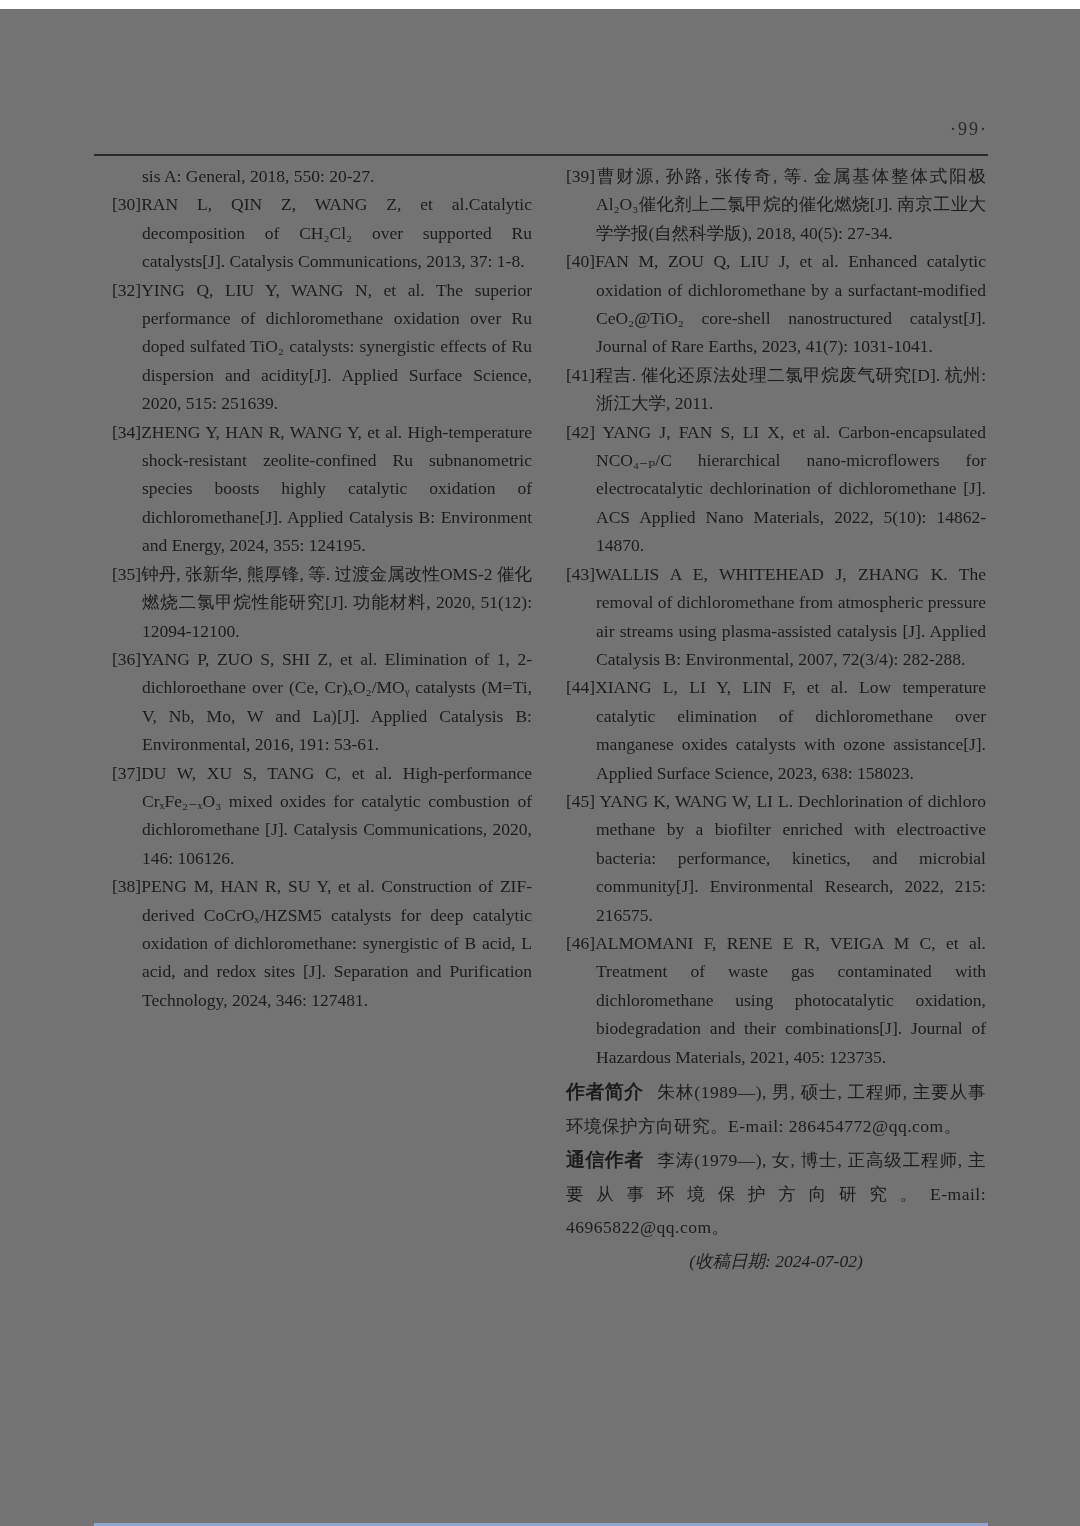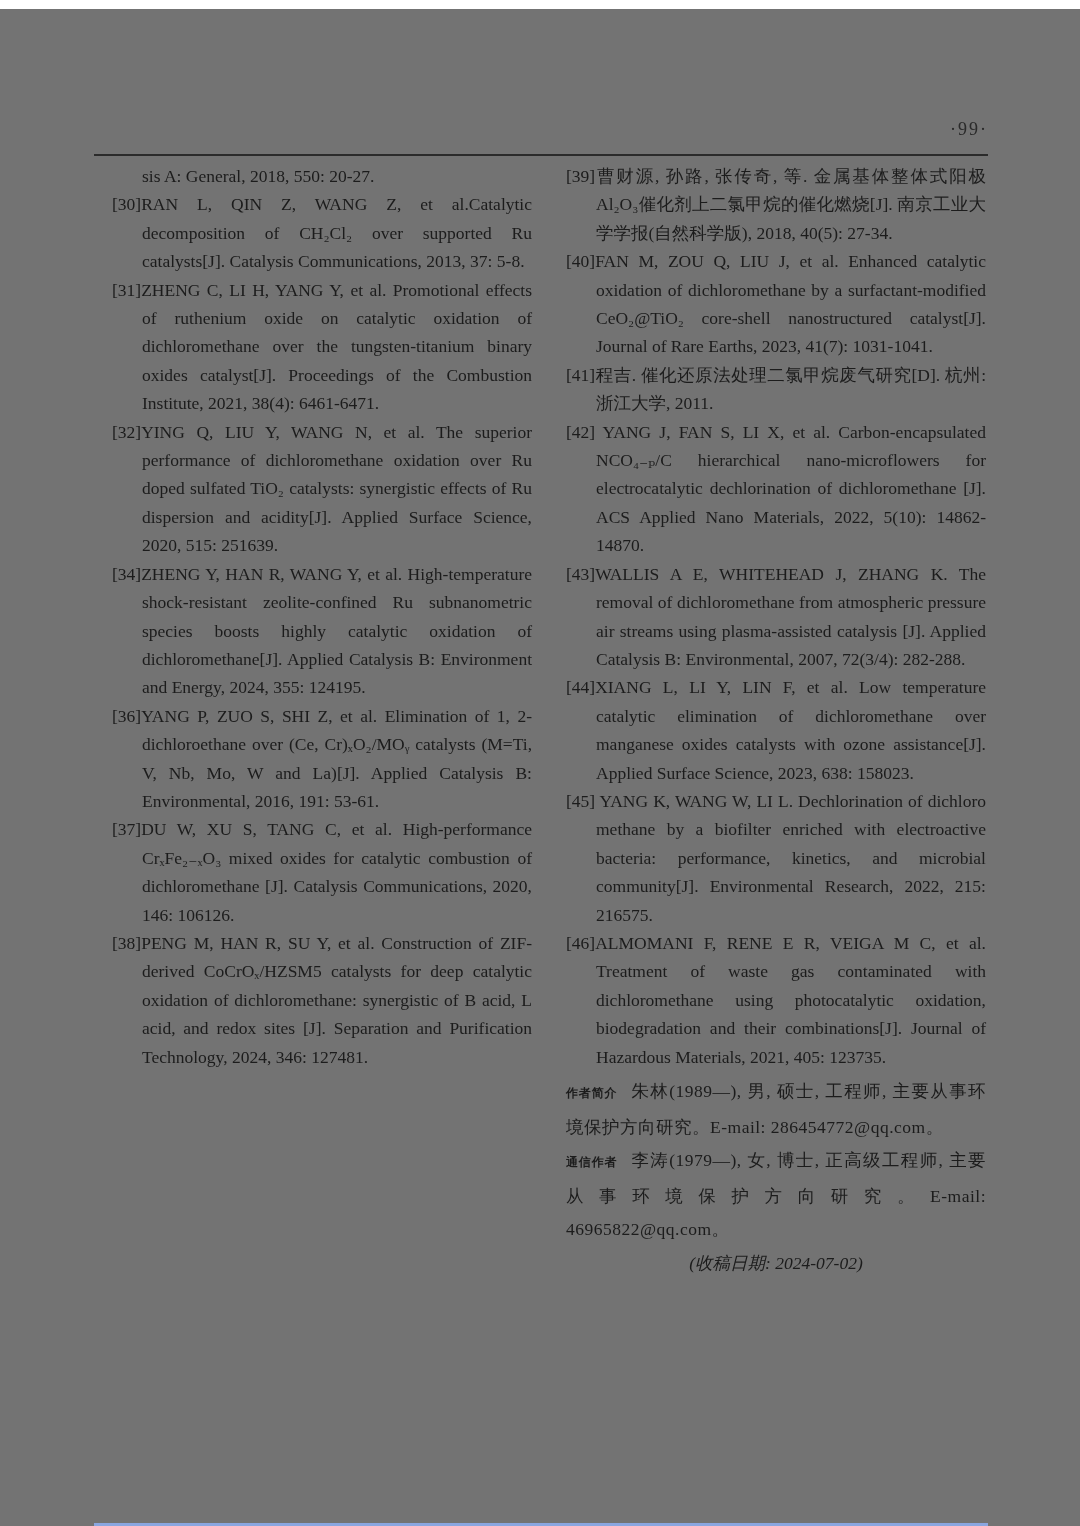--- a/index.html
+++ b/index.html
@@ -48,21 +48,21 @@
   .ref.cont { text-indent:0; }
   .authors { margin-top:4px; }
   .authors p {
     margin:0;
     line-height:33.5px;
     text-indent:0;
   }
   .author-label {
     font-weight:bold;
     font-family:"Liberation Sans","DejaVu Sans",sans-serif;
-    font-size:12px;
+    font-size:19px;
     margin-right:14px;
   }
   .author-text {
     letter-spacing:0.5px;
   }
   .date-line {
     text-align:center;
     margin:0;
     line-height:33.5px;
     font-style:italic;
@@ -71,24 +71,24 @@
 </head>
 <body>
 
 <div class="page">
 
   <div class="pagenum">·99·</div>
   <div class="toprule" style="background: rgb(43, 43, 43);"></div>
 
   <div class="col col-left">
     <p class="ref cont">sis A: General, 2018, 550: 20-27.</p>
-    <p class="ref">[30]RAN L, QIN Z, WANG Z, et al.Catalytic decomposition of CH₂Cl₂ over supported Ru catalysts[J]. Catalysis Communications, 2013, 37: 5-8.</p>
-    <p class="ref">[31]ZHENG C, LI H, YANG Y, et al. Promotional effects of ruthenium oxide on catalytic oxidation of dichloromethane over the tungsten-titanium binary oxides catalyst[J]. Proceedings of the Combustion Institute, 2021, 38(4): 6461-6471.</p>
+    <p class="ref">[30]RAN L, QIN Z, WANG Z, et al.Catalytic decomposition of CH₂Cl₂ over supported Ru catalysts[J]. Catalysis Communications, 2013, 37: 1-8.</p>
     <p class="ref">[32]YING Q, LIU Y, WANG N, et al. The superior performance of dichloromethane oxidation over Ru doped sulfated TiO₂ catalysts: synergistic effects of Ru dispersion and acidity[J]. Applied Surface Science, 2020, 515: 251639.</p>
     <p class="ref">[34]ZHENG Y, HAN R, WANG Y, et al. High-temperature shock-resistant zeolite-confined Ru subnanometric species boosts highly catalytic oxidation of dichloromethane[J]. Applied Catalysis B: Environment and Energy, 2024, 355: 124195.</p>
+    <p class="ref">[35]钟丹, 张新华, 熊厚锋, 等. 过渡金属改性OMS-2 催化燃烧二氯甲烷性能研究[J]. 功能材料, 2020, 51(12): 12094-12100.</p>
     <p class="ref">[36]YANG P, ZUO S, SHI Z, et al. Elimination of 1, 2-dichloroethane over (Ce, Cr)ₓO₂/MOᵧ catalysts (M=Ti, V, Nb, Mo, W and La)[J]. Applied Catalysis B: Environmental, 2016, 191: 53-61.</p>
     <p class="ref">[37]DU W, XU S, TANG C, et al. High-performance CrₓFe₂₋ₓO₃ mixed oxides for catalytic combustion of dichloromethane [J]. Catalysis Communications, 2020, 146: 106126.</p>
     <p class="ref">[38]PENG M, HAN R, SU Y, et al. Construction of ZIF-derived CoCrOₓ/HZSM5 catalysts for deep catalytic oxidation of dichloromethane: synergistic of B acid, L acid, and redox sites [J]. Separation and Purification Technology, 2024, 346: 127481.</p>
   </div>
 
   <div class="col col-right">
     <p class="ref">[39]曹财源, 孙路, 张传奇, 等. 金属基体整体式阳极Al₂O₃催化剂上二氯甲烷的催化燃烧[J]. 南京工业大学学报(自然科学版), 2018, 40(5): 27-34.</p>
     <p class="ref">[40]FAN M, ZOU Q, LIU J, et al. Enhanced catalytic oxidation of dichloromethane by a surfactant-modified CeO₂@TiO₂ core-shell nanostructured catalyst[J]. Journal of Rare Earths, 2023, 41(7): 1031-1041.</p>
     <p class="ref">[41]程吉. 催化还原法处理二氯甲烷废气研究[D]. 杭州: 浙江大学, 2011.</p>
     <p class="ref">[42] YANG J, FAN S, LI X, et al. Carbon-encapsulated NCO₄₋ₚ/C hierarchical nano-microflowers for electrocatalytic dechlorination of dichloromethane [J]. ACS Applied Nano Materials, 2022, 5(10): 14862-14870.</p>

